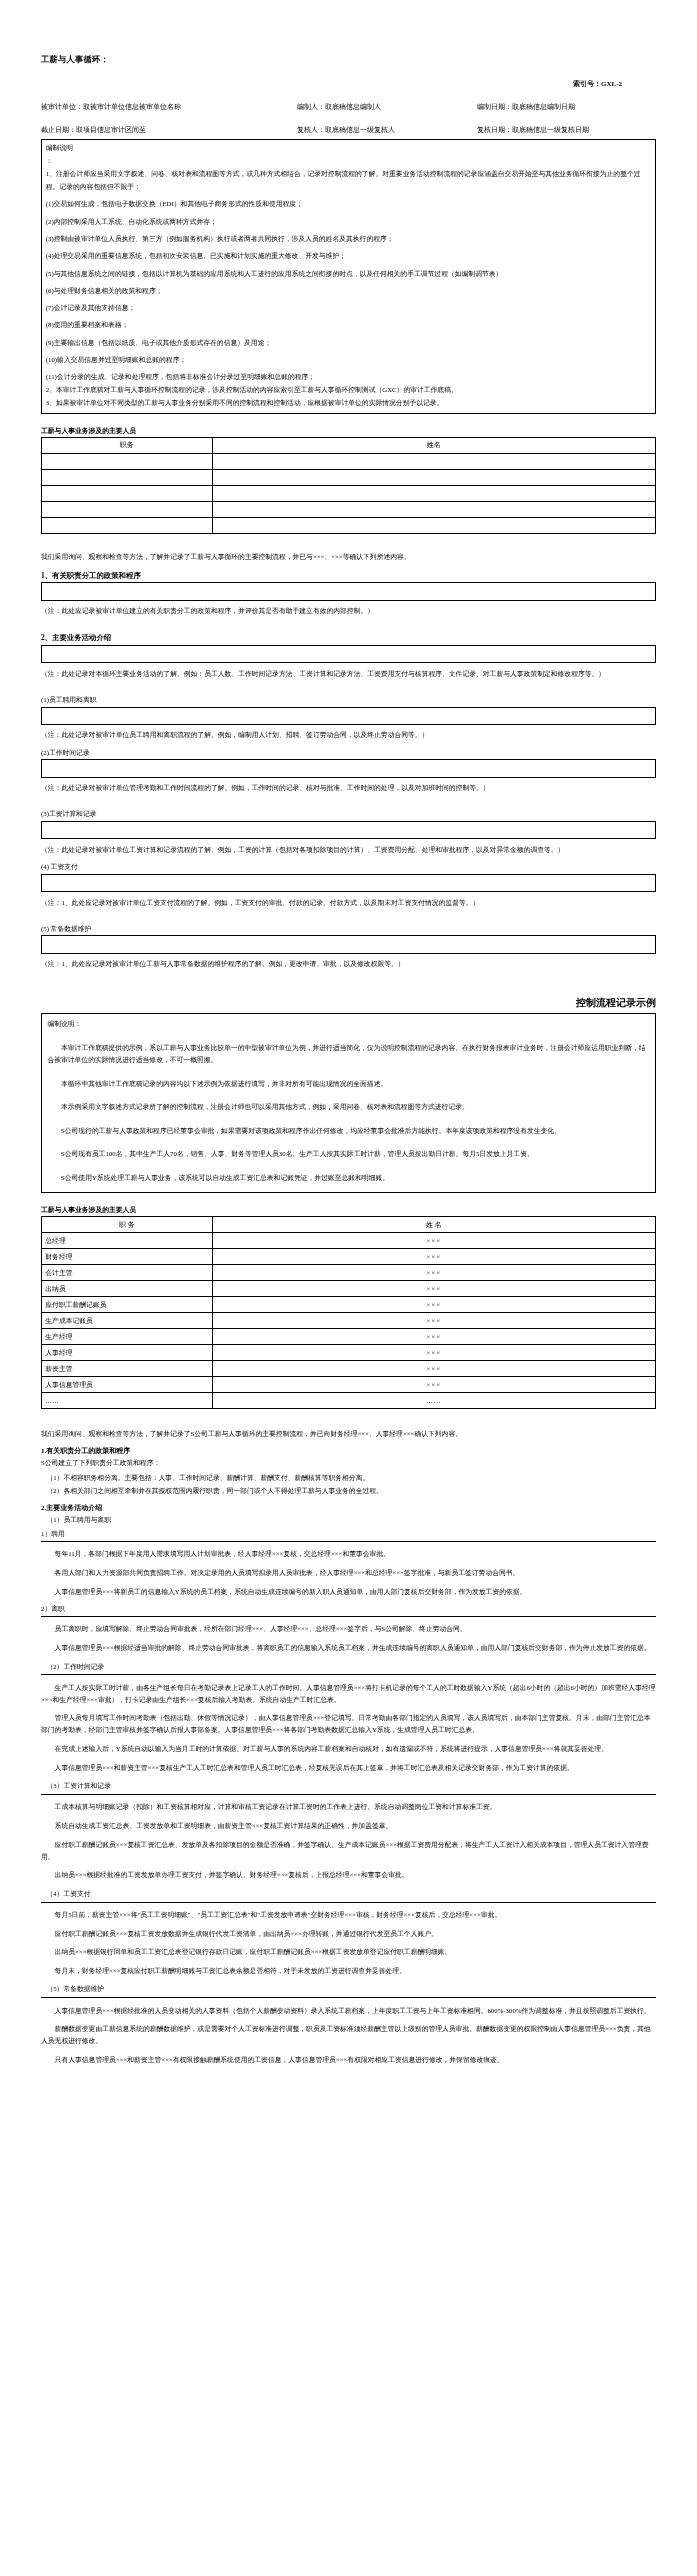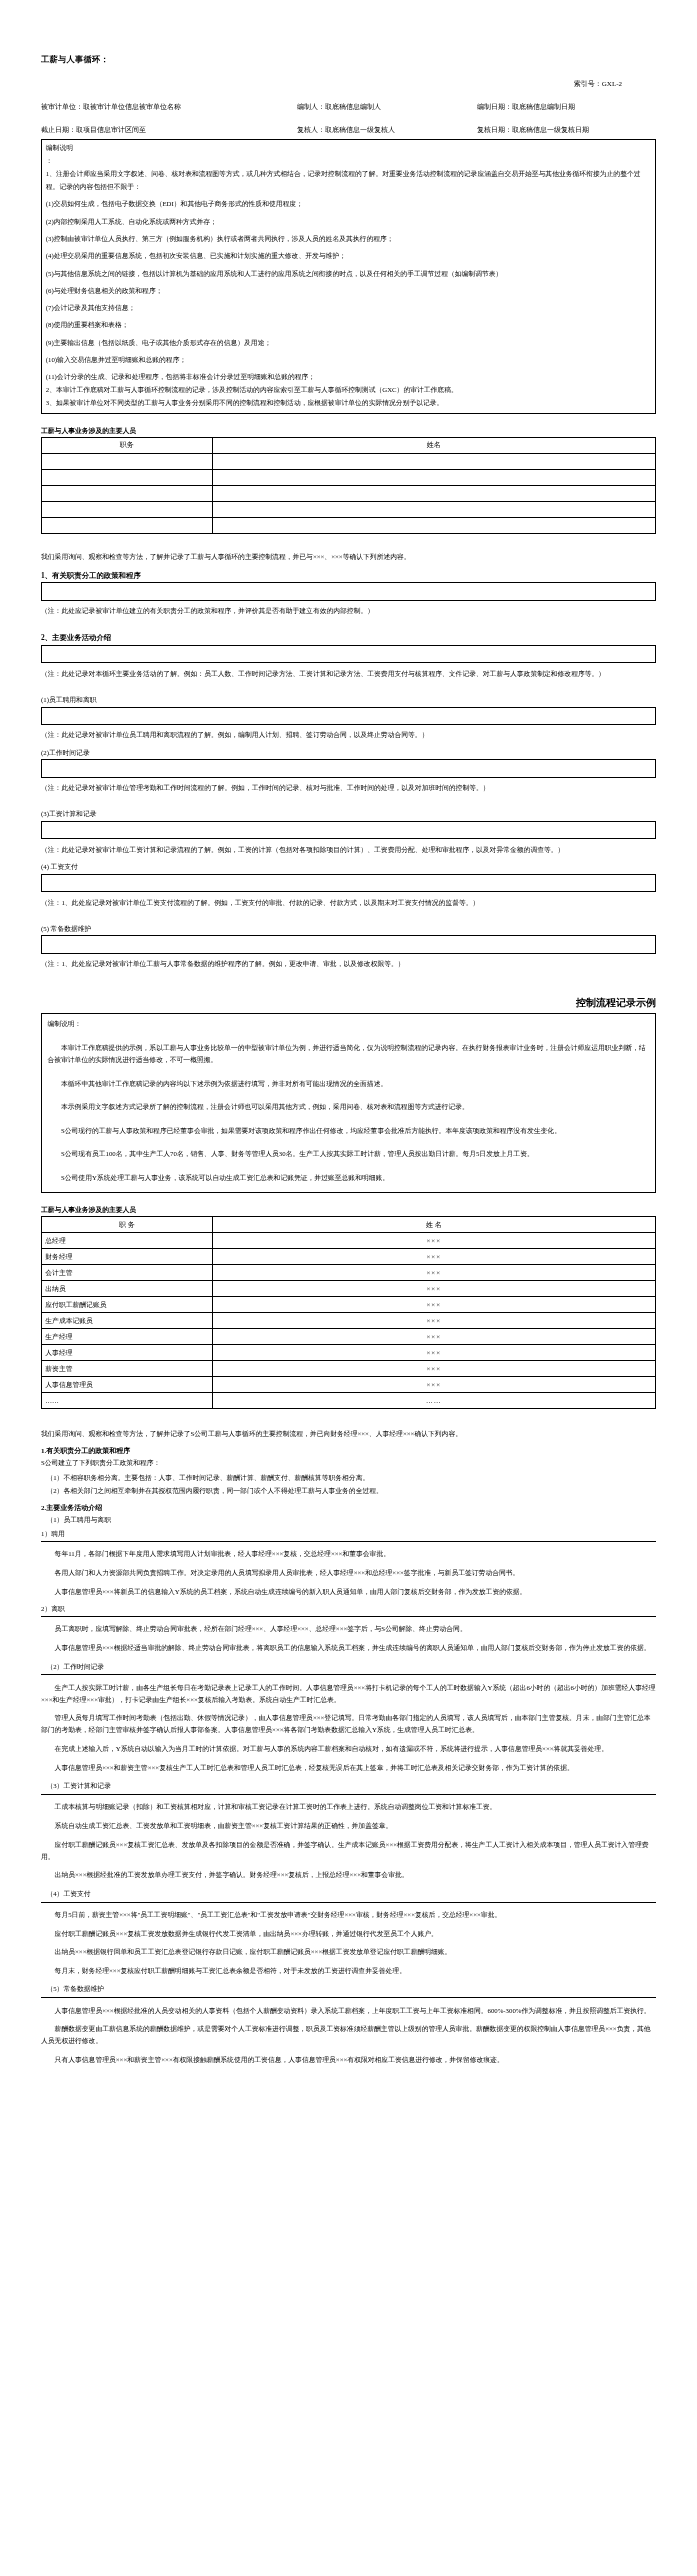--- a/index.html
+++ b/index.html
@@ -29,20 +29,21 @@
     font-weight:bold;
     letter-spacing:0.5px;
     text-decoration:underline;
     margin:0 0 4.4px 0;
   }
   .index-row{
     text-align:right;
     font-size:7px;
     margin:0 0 5.4px 0;
     padding-right:34px;
+    font-weight:bold;
   }
   .meta-grid{
     display:grid;
     grid-template-columns:256px 180px 1fr;
     font-size:7px;
     line-height:1.55;
     margin:0 0 3.3px 0;
   }
   .meta-grid div{white-space:nowrap;overflow:hidden;margin-top:8px;}
 

